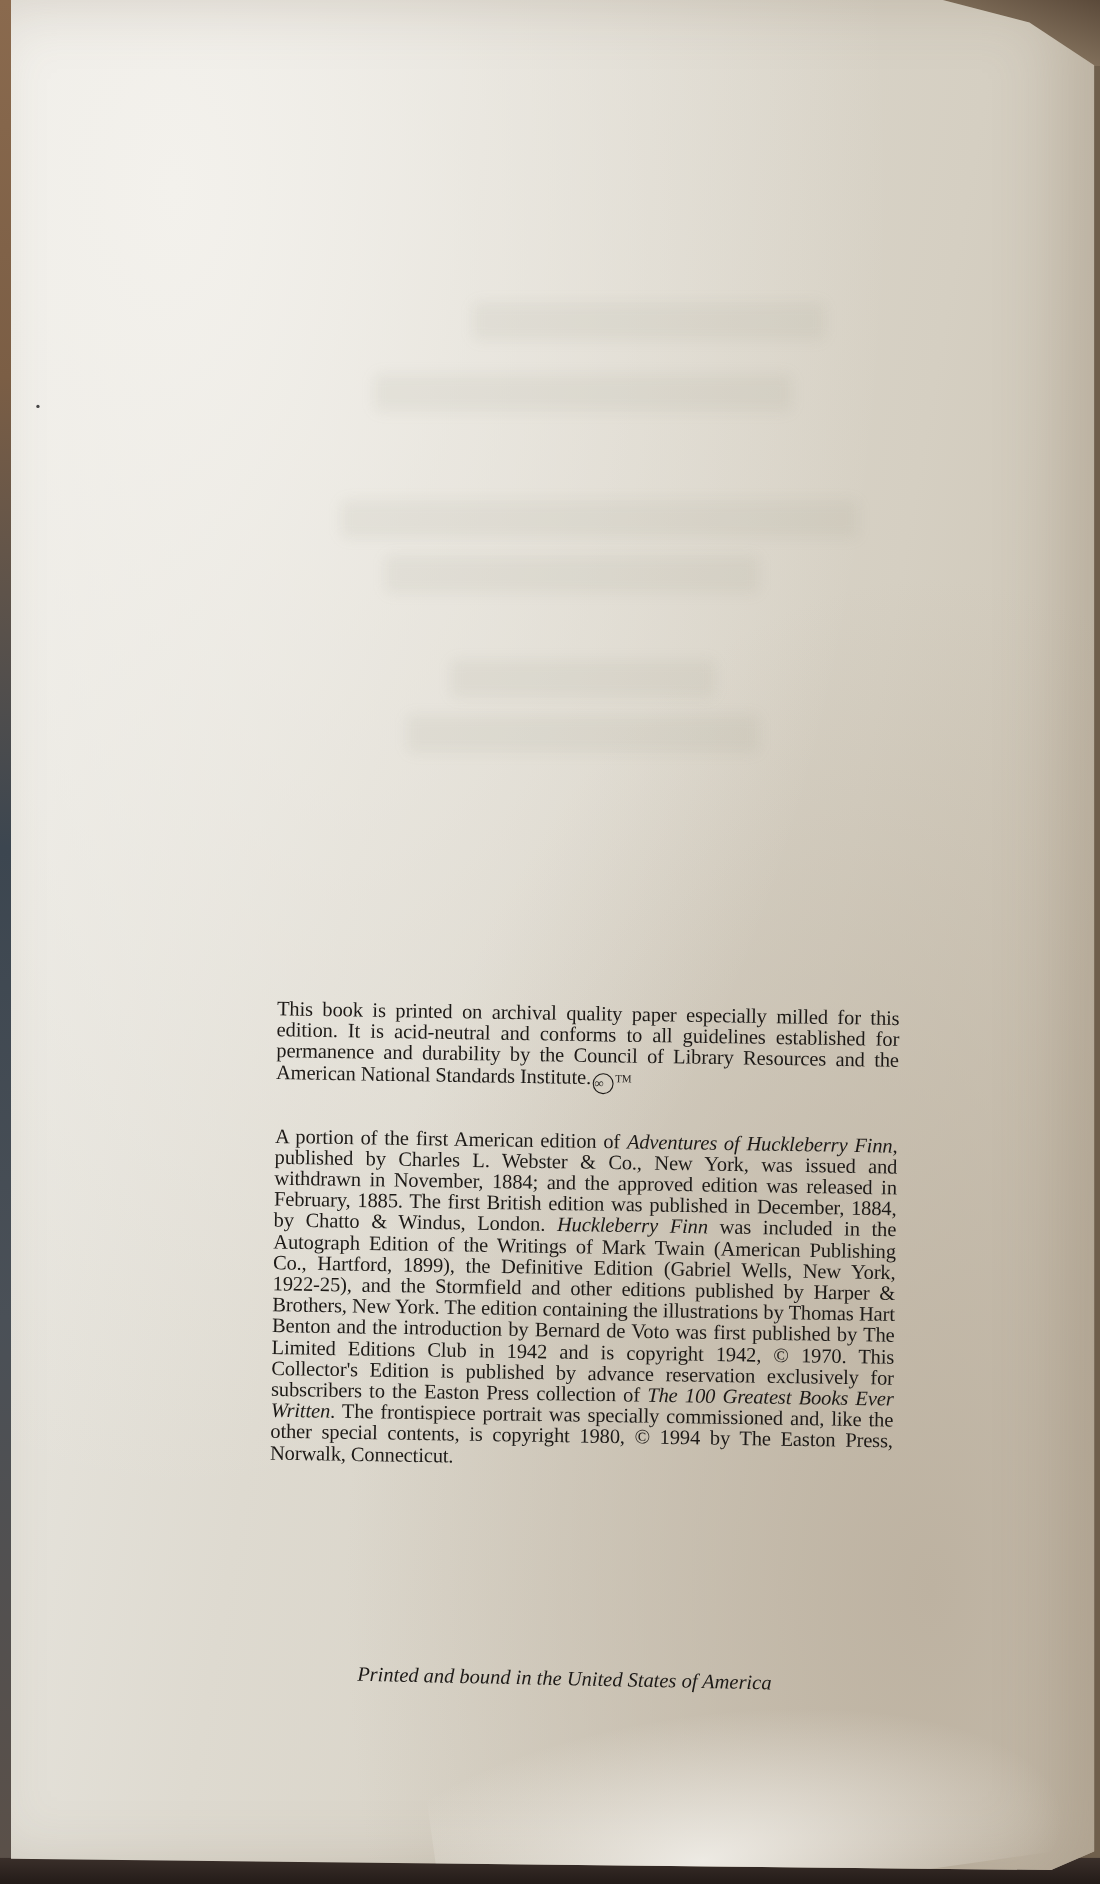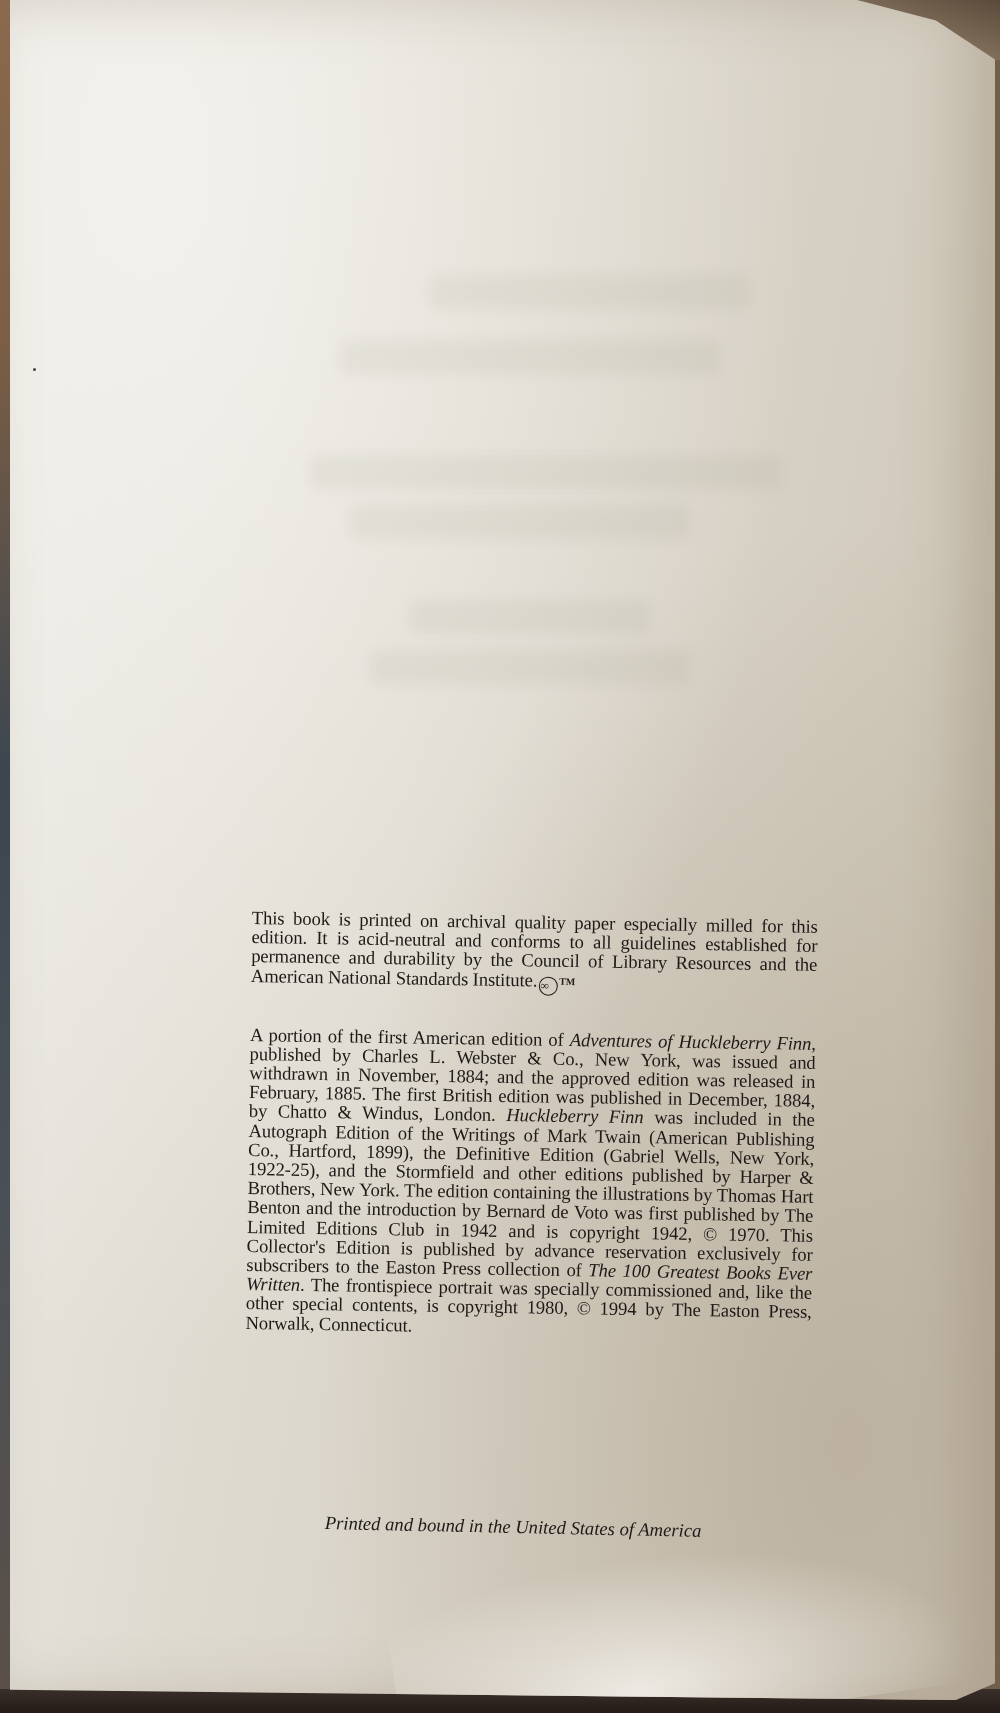--- a/index.html
+++ b/index.html
@@ -49,21 +49,21 @@
     transform: rotate(0.9deg); transform-origin: left top;
     letter-spacing: -0.1px;
   }
   .para { margin:0; text-align:justify; text-align-last:left; hyphens:manual; }
   .para + .para { margin-top:34px; }
   .para em { font-style:italic; }
   .symbol {
     display:inline-block; width:17px; height:17px; border:1.5px solid #1d1a17; border-radius:50%;
     font-size:12px; line-height:16px; text-align:center; vertical-align:-3px; margin-left:2px;
   }
-  .tm { font-size:10px; vertical-align:2px; margin-left:1px;font-weight:bold; }
+  .tm { font-size:10px; vertical-align:2px; margin-left:1px; }
   .footer-line {
     position:absolute; left:325px; top:1512px; width:500px;
     color:#1d1a17; font-size:18.6px; font-style:italic; text-align:left;
     transform: rotate(1.2deg); transform-origin: left top;
   }
   .dust { position:absolute; left:33px; top:368px; width:3px; height:3px; background:#444; border-radius:50%; }
 </style>
 </head>
 <body>
 

